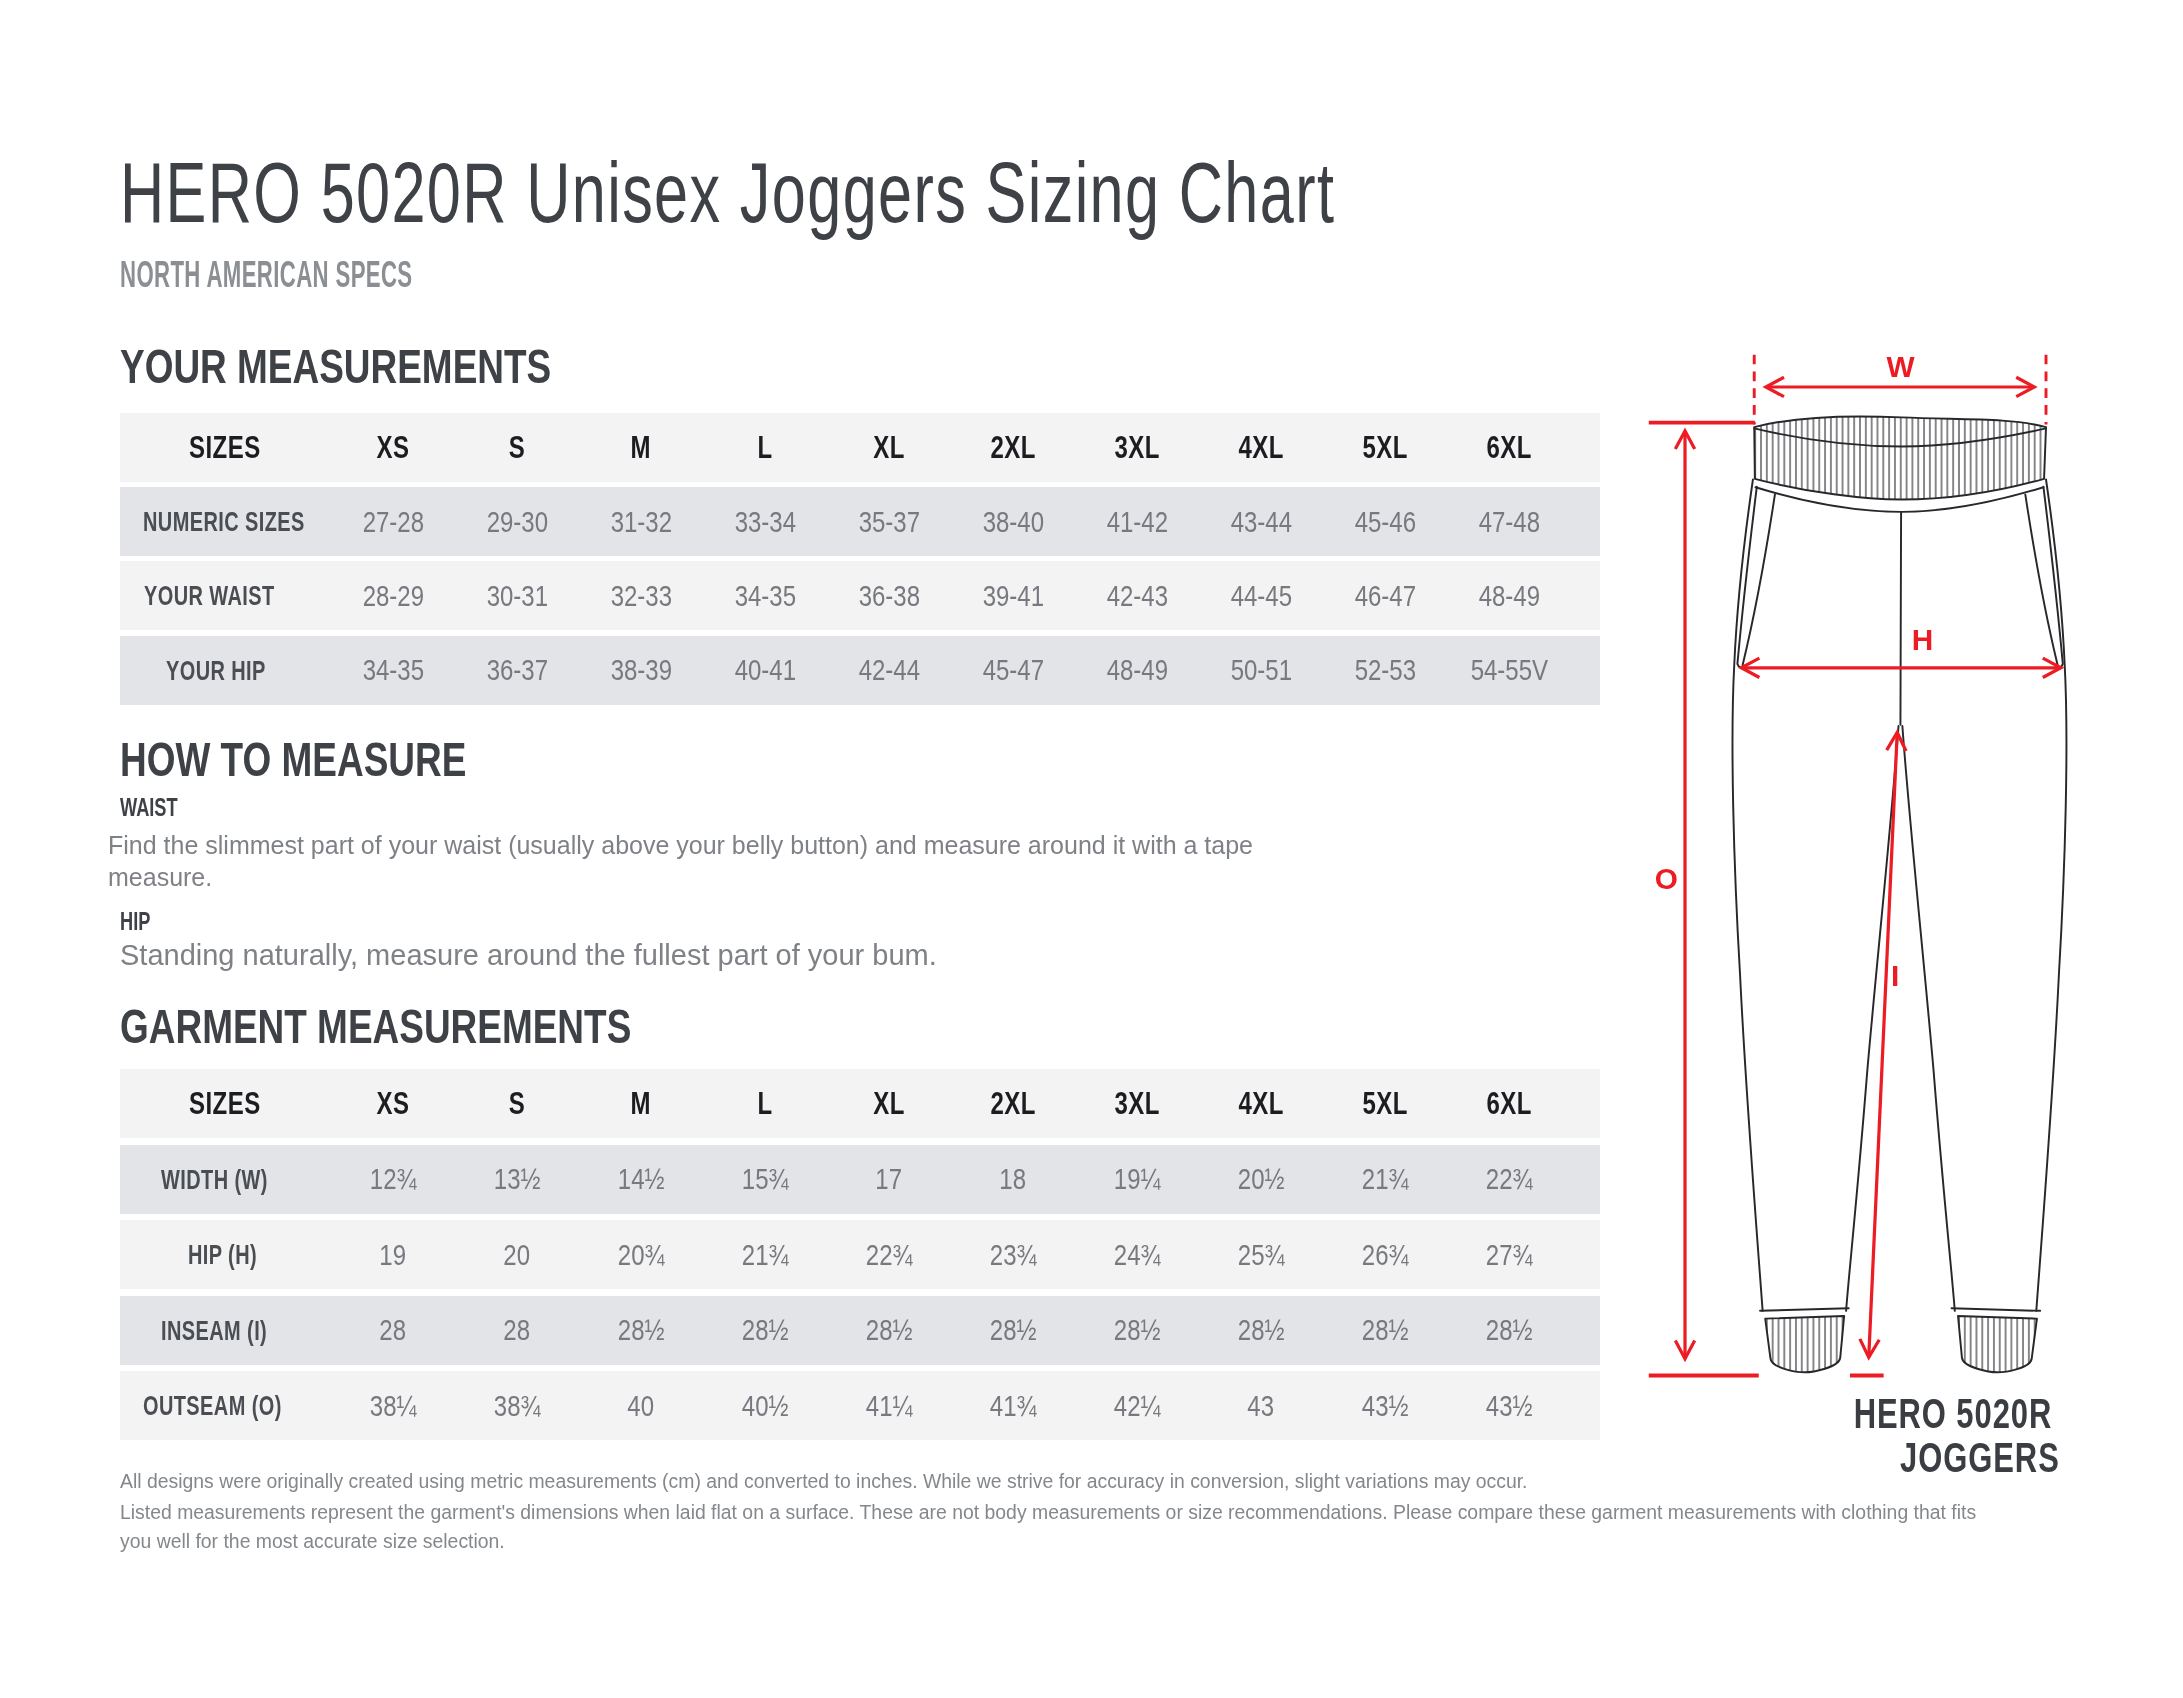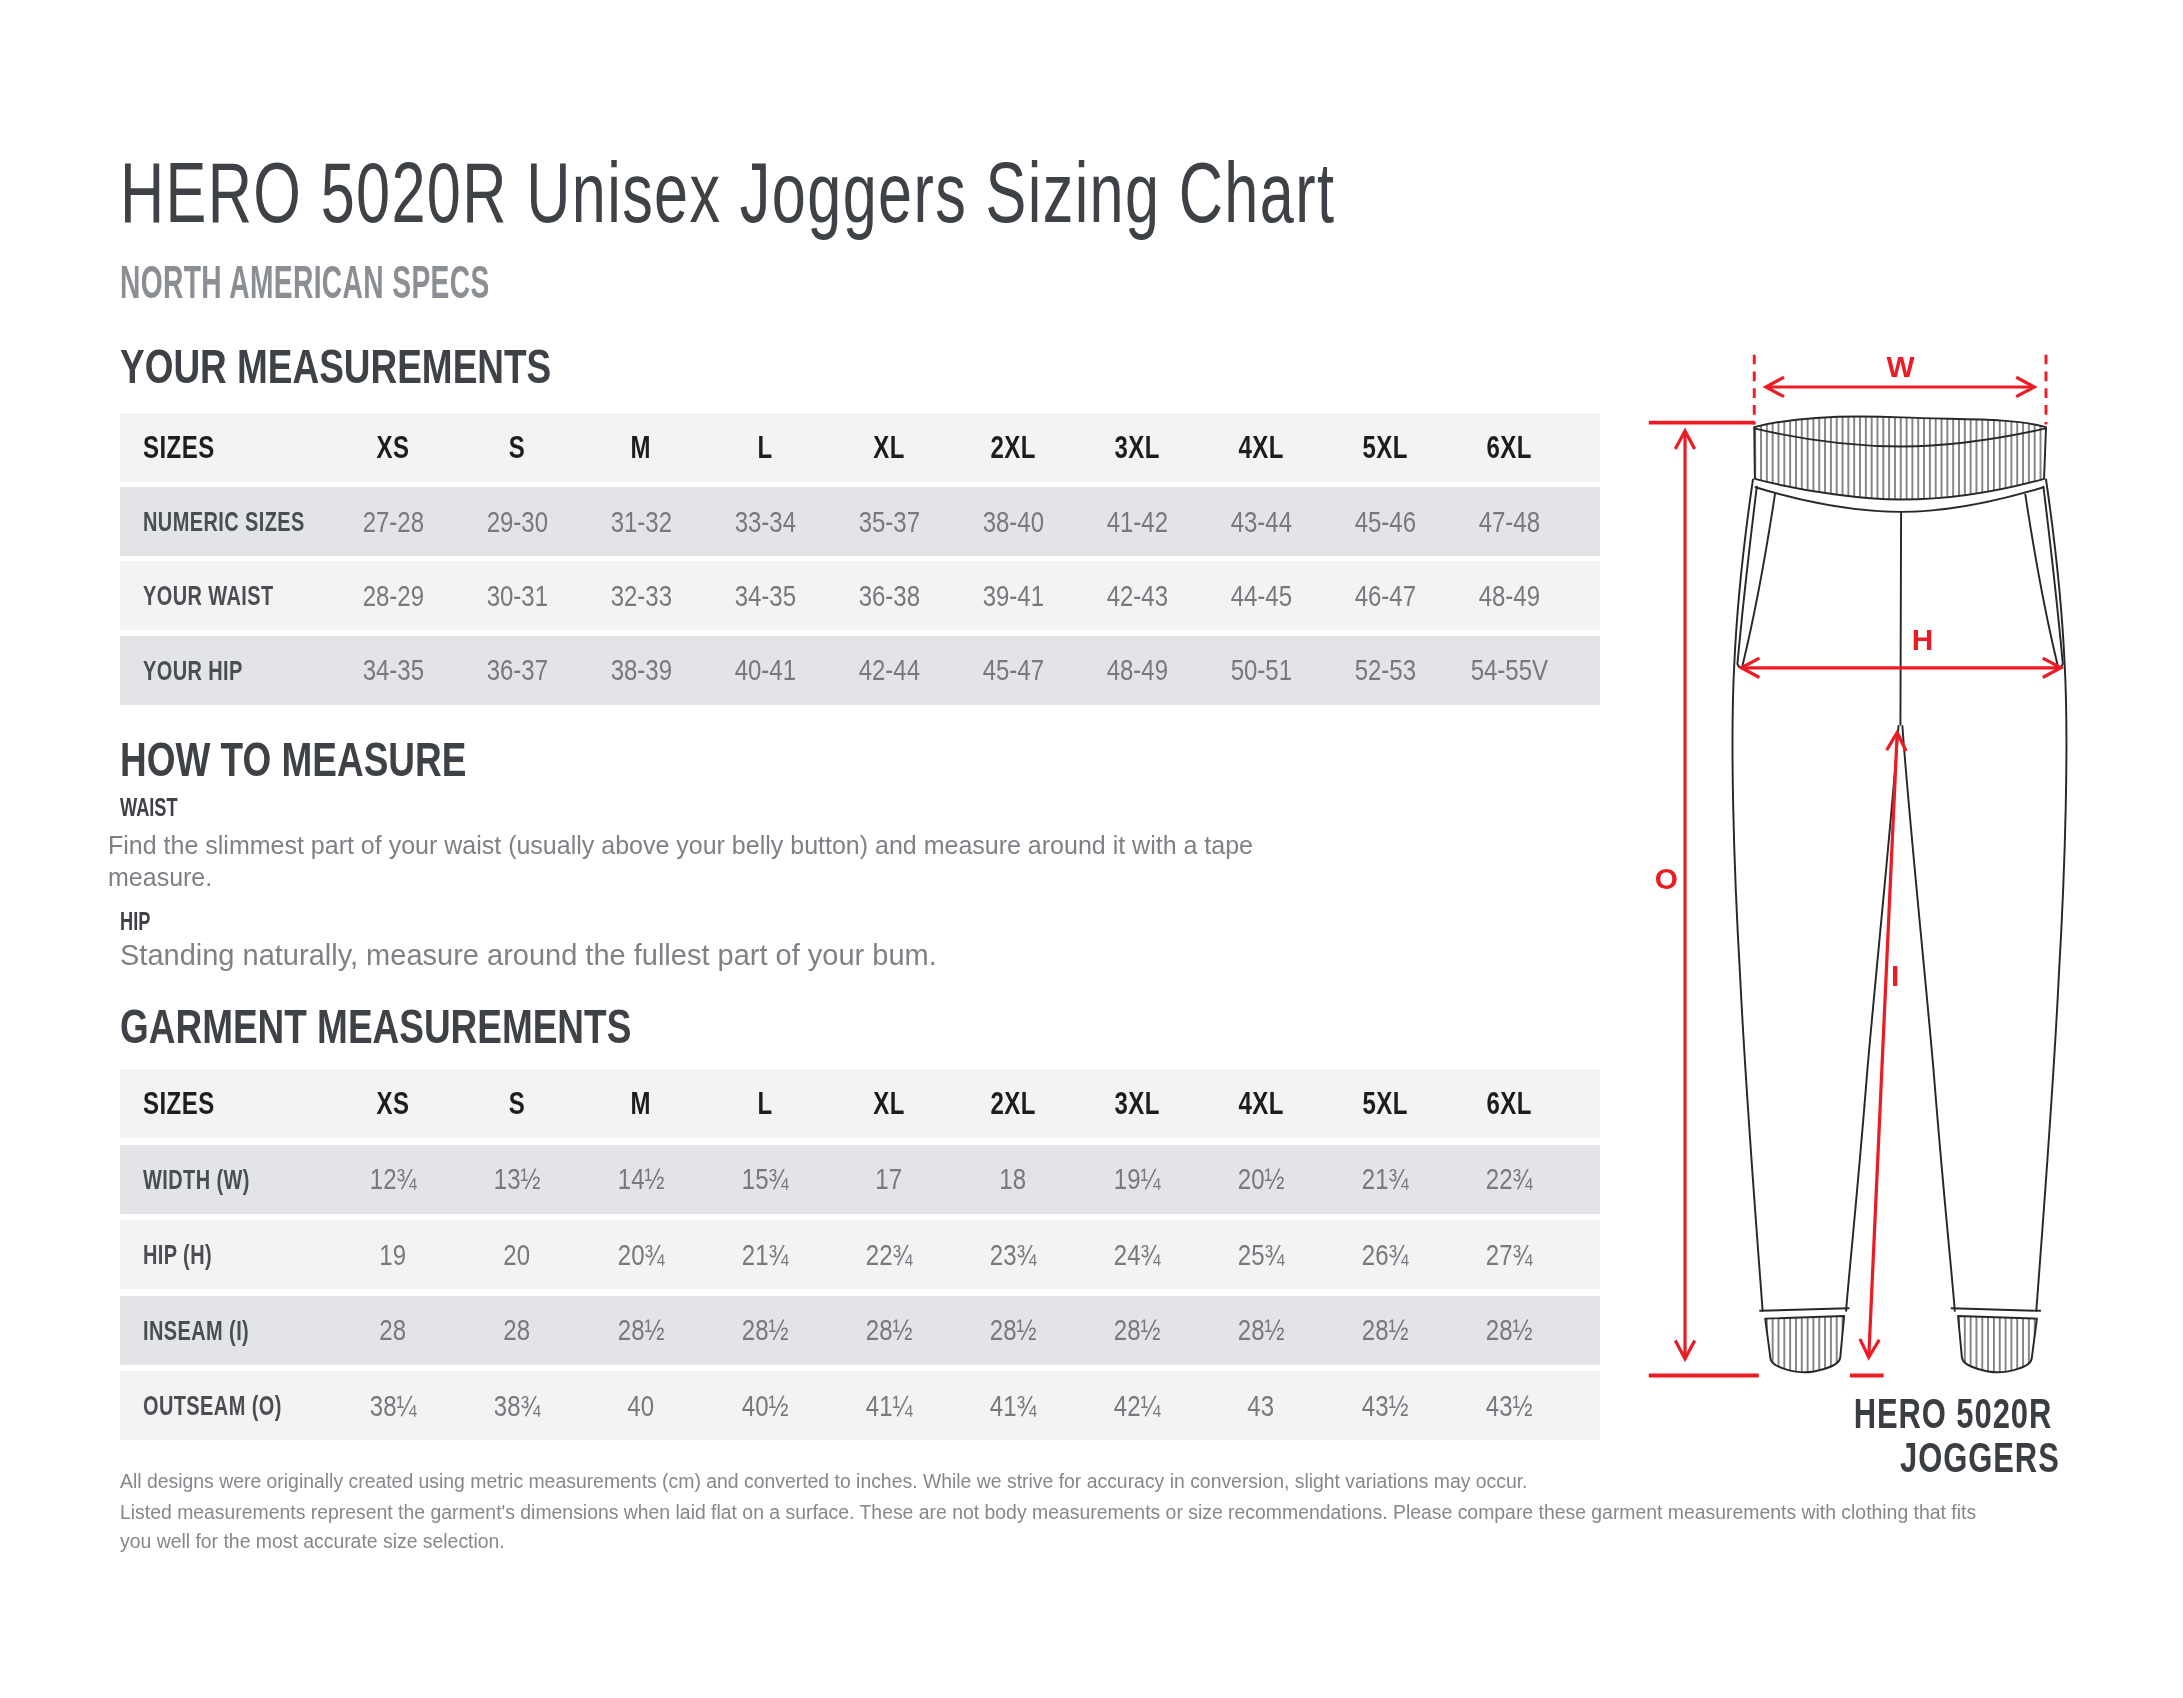--- a/index.html
+++ b/index.html
@@ -7,41 +7,41 @@
     width:2183px;height:1698px;position:relative;background:#ffffff;
     font-family:"Liberation Sans",sans-serif;overflow:hidden;
     --accent:#EC1C24;--ink:#27282b;--heading:#3e4146;--muted:#7e8186;
   }
   .abs{position:absolute}
   
   .cnd{display:inline-block;white-space:nowrap;transform:scaleX(var(--sx,.75));transform-origin:0 50%}
   .tc .cnd{transform-origin:50% 50%}
 
   #title{left:120px;top:144px;font-size:85px;font-weight:normal;color:var(--heading);letter-spacing:1.9px}
-  #subtitle{left:120px;top:254px;font-size:47px;font-weight:bold;color:#8b8e92;letter-spacing:0.6px}
+  #subtitle{left:120px;top:254px;font-size:37px;font-weight:bold;color:#8b8e92;letter-spacing:0.6px}
   .h1{font-size:48px;font-weight:bold;color:var(--heading)}
   #h-your{left:120px;top:339px}
   #h-how{left:120px;top:732px}
   #h-garment{left:120px;top:999px}
   .sub-label{font-size:26px;font-weight:bold;color:var(--heading)}
   #m-waist-label{left:120px;top:792px}
   #m-waist-text{left:108px;top:829px;width:1151px;font-size:25px;line-height:32px;color:var(--muted)}
   #m-hip-label{left:120px;top:906px}
   #m-hip-text{left:120px;top:939px;width:1151px;font-size:29px;line-height:32px;color:var(--muted)}
 
   .tbl{left:120px;width:1480px}
   #table1{top:413px}
   #table2{top:1069px}
   .trow{display:grid;grid-template-columns:211px repeat(10,124px);align-items:center;height:69px}
   #table1 .trow{margin-bottom:5.2px}
   #table2 .trow{margin-bottom:6.5px}
   .light{background:#f3f3f4}
   .dark{background:#e3e4e7}
   .cell{text-align:center}
-  .cell.first{text-align:left;padding-left:23px}
+  .cell.first{text-align:center;padding-left:23px}
   .hx{font-size:32px;font-weight:bold;color:#1b1d21;--sx:.75;letter-spacing:0.6px}
   .lb{font-size:28.5px;font-weight:bold;color:#4a4d52;--sx:.7;letter-spacing:0.6px}
   .vl{font-size:30px;color:#77797e;--sx:.8}
 
   #notes{left:120px;top:1467px;width:1863px;font-size:19.4px;line-height:28.5px;color:#84878b}
   #notes p{margin:0 0 2.6px 0}
 
   #diagram{left:1604px;top:343px;width:589px;height:1061px}
   .ln{fill:none;stroke:var(--ink);stroke-width:3px;stroke-linecap:round;stroke-linejoin:round}
   .fillrib{fill:url(#rib);stroke:var(--ink);stroke-width:3px;stroke-linejoin:round}

